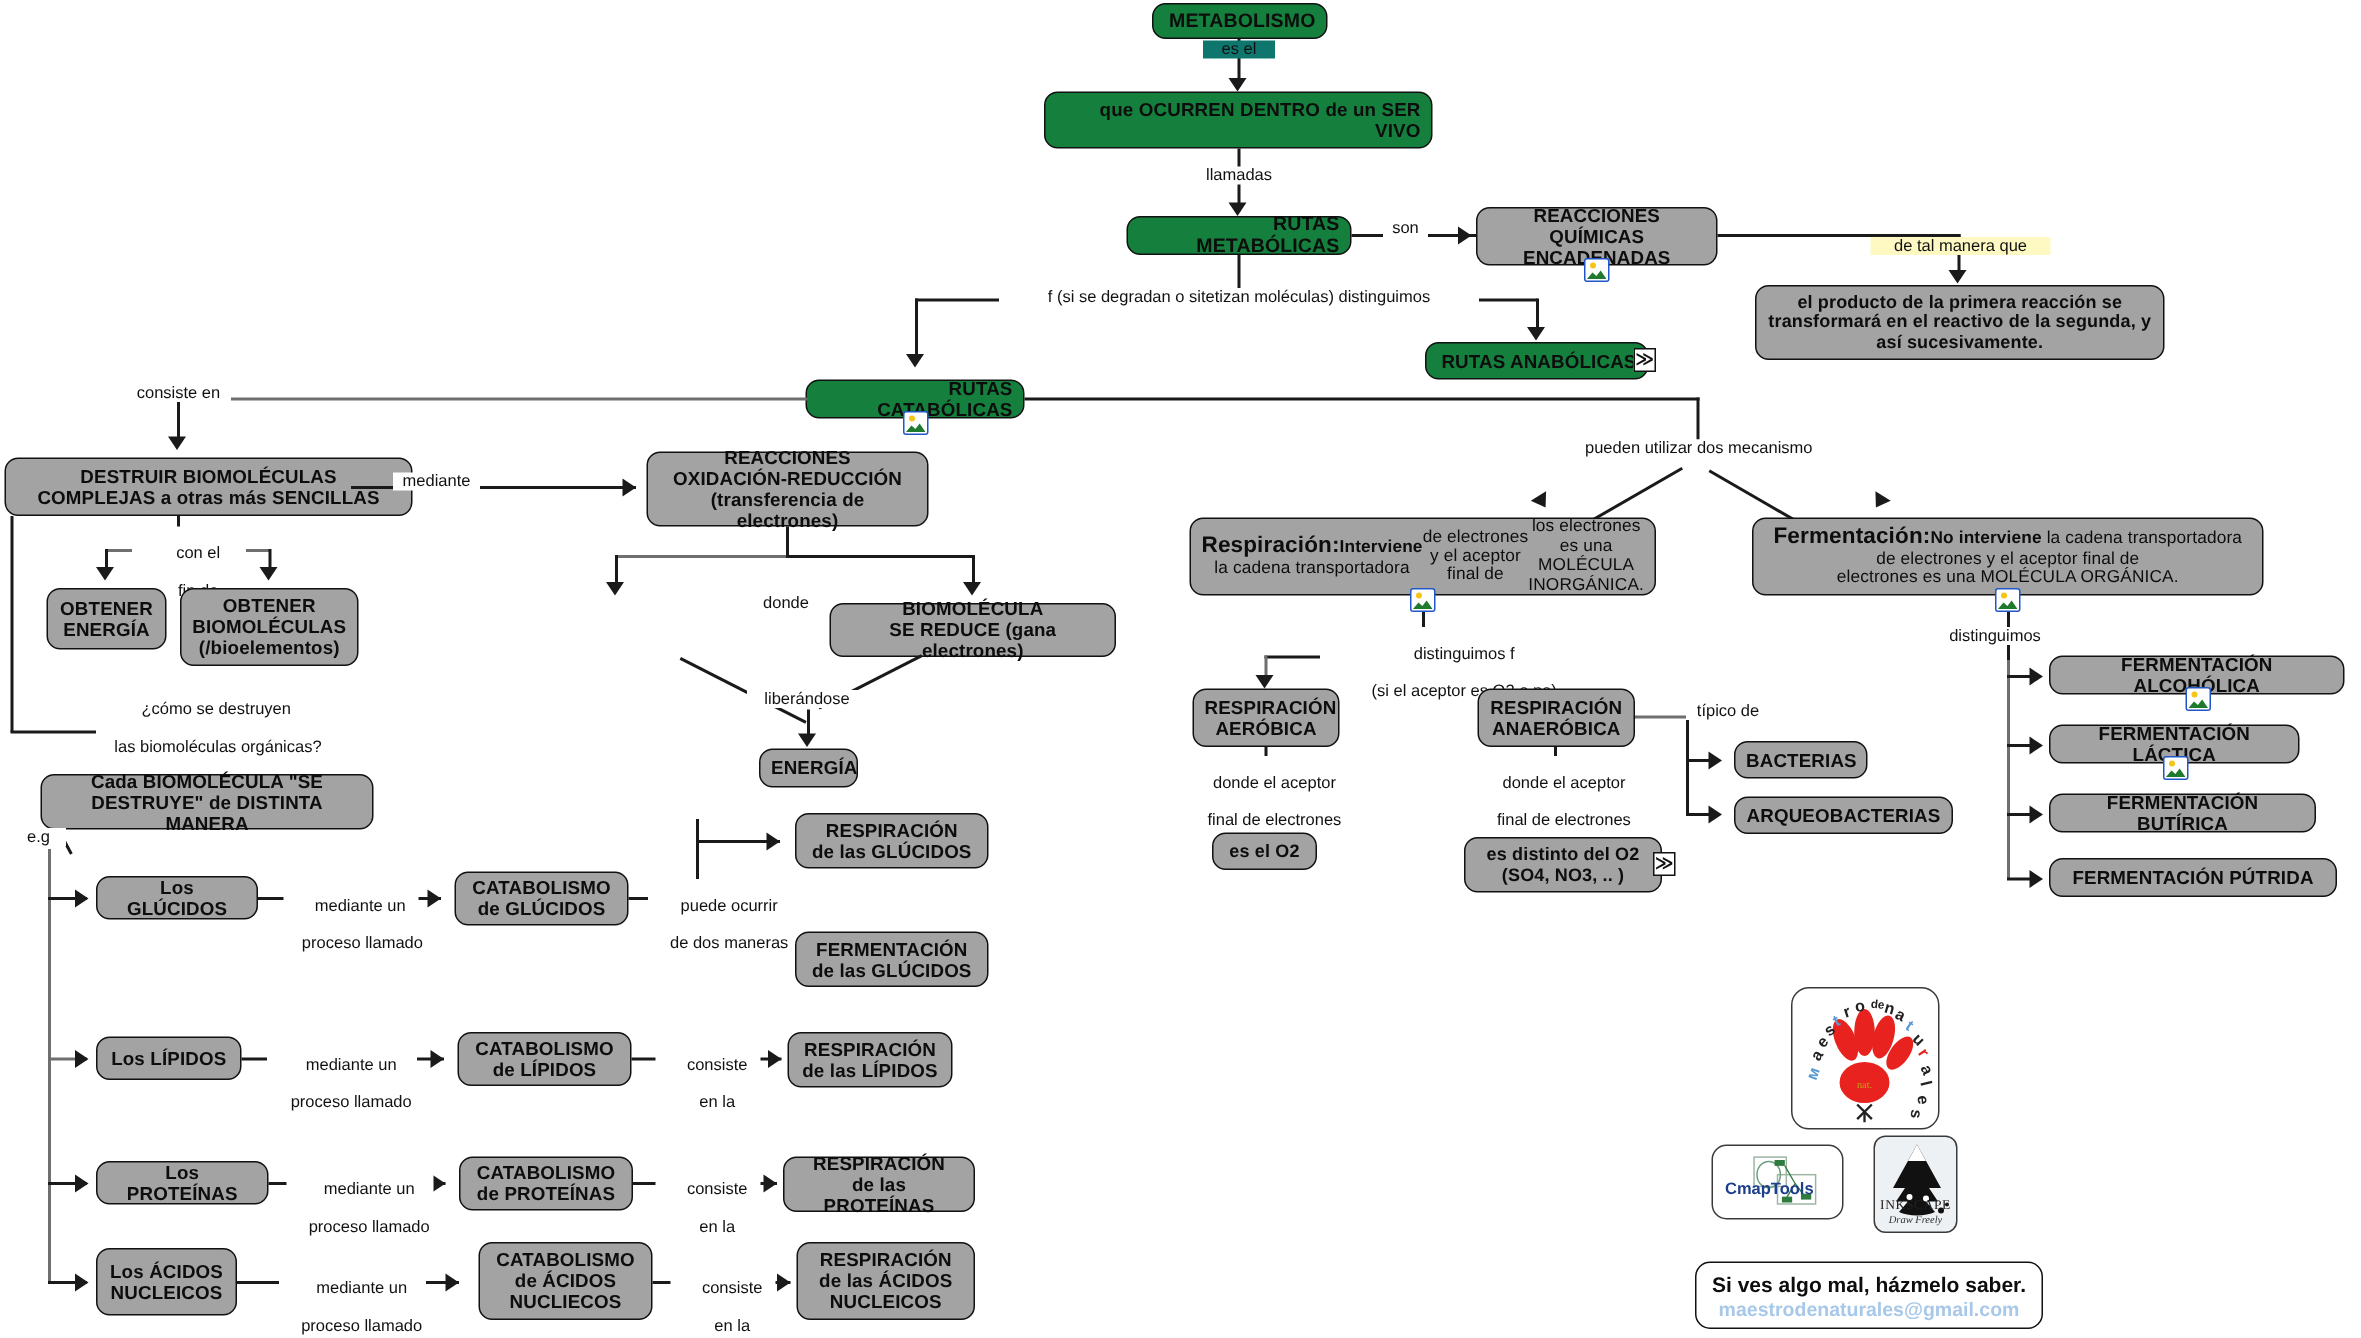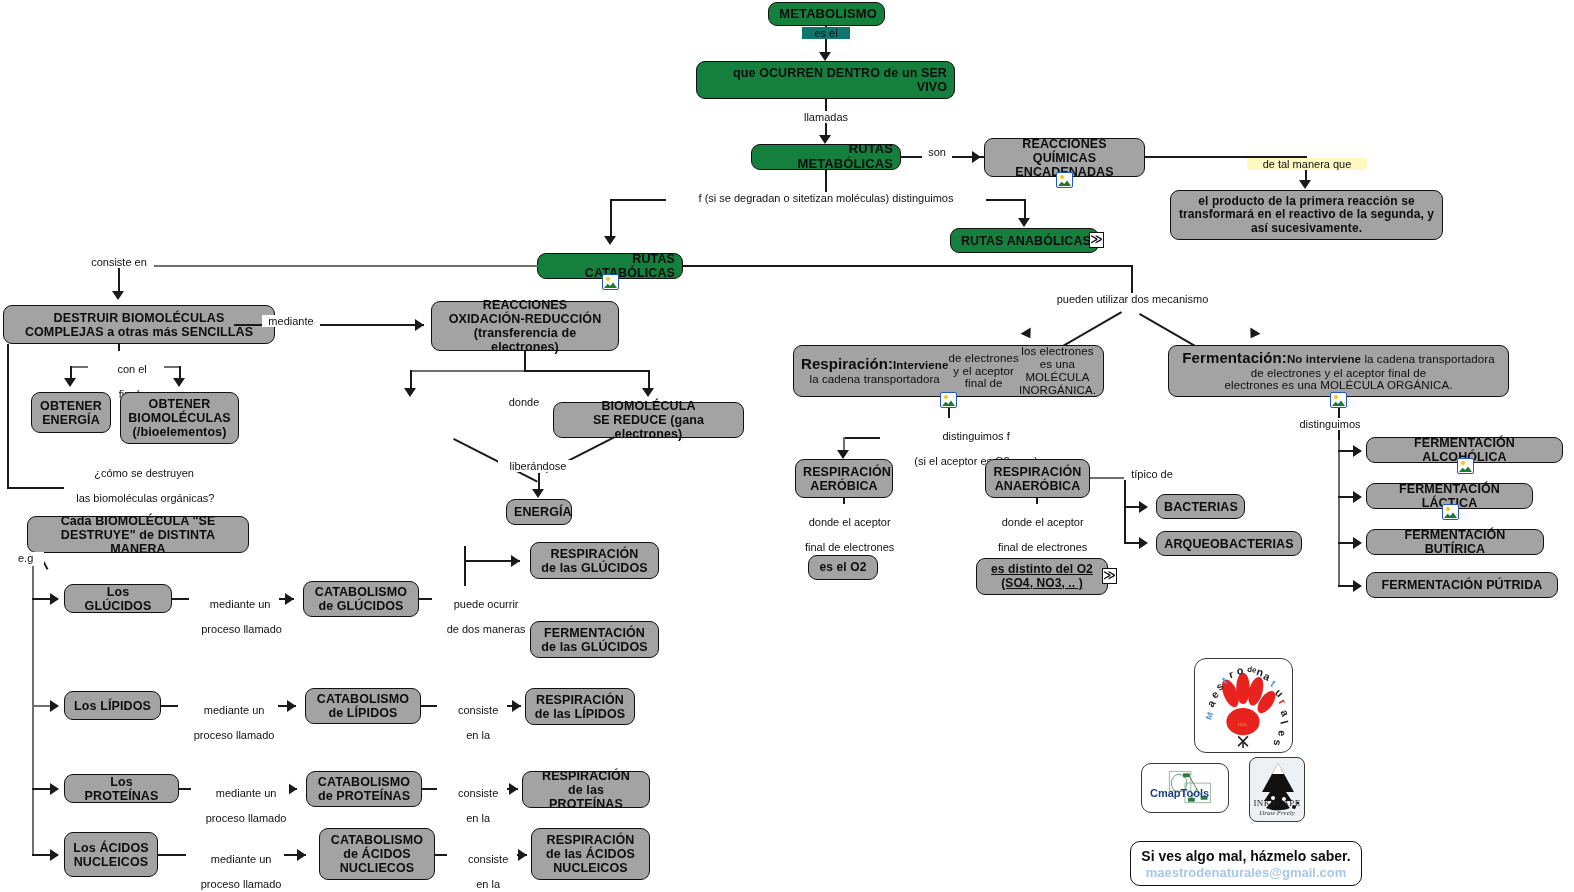--- a/index.html
+++ b/index.html
@@ -467,21 +467,21 @@
   <div class="node" style="left:808px;top:555px;width:70px;height:25px;font-size:12px;">
     <span class="txt">es el O2</span>
   </div>
 
   <div class="ln v" style="left:1036px;top:498px;height:56px;"></div>
   <div class="arw down" style="left:1030px;top:548px;"></div>
   <div class="lbl" style="left:979px;top:504px;width:115px;font-size:11px;background:#fff;">
     <span>donde el aceptor</span><br>
     <span>final de electrones</span>
   </div>
-  <div class="node" style="left:976px;top:558px;width:132px;height:37px;font-size:12px;flex-direction:column;text-decoration:underline;">
+  <div class="node" style="left:976px;top:558px;width:132px;height:37px;font-size:12px;flex-direction:column;">
     <span class="txt">es distinto del O2</span>
     <span class="txt">(SO4, NO3, ..   )</span>
   </div>
   <div class="ggbadge" style="left:1102px;top:568px;">≫</div>
 
   <div class="ln h grey" style="left:1090px;top:477px;width:35px;"></div>
   <div class="ln v" style="left:1124px;top:477px;height:65px;"></div>
   <div class="lbl" style="left:1124px;top:468px;width:56px;font-size:11px;background:#fff;">típico de</div>
   <div class="ln h" style="left:1124px;top:506px;width:22px;"></div>
   <div class="arwr" style="left:1139px;top:501px;"></div>

